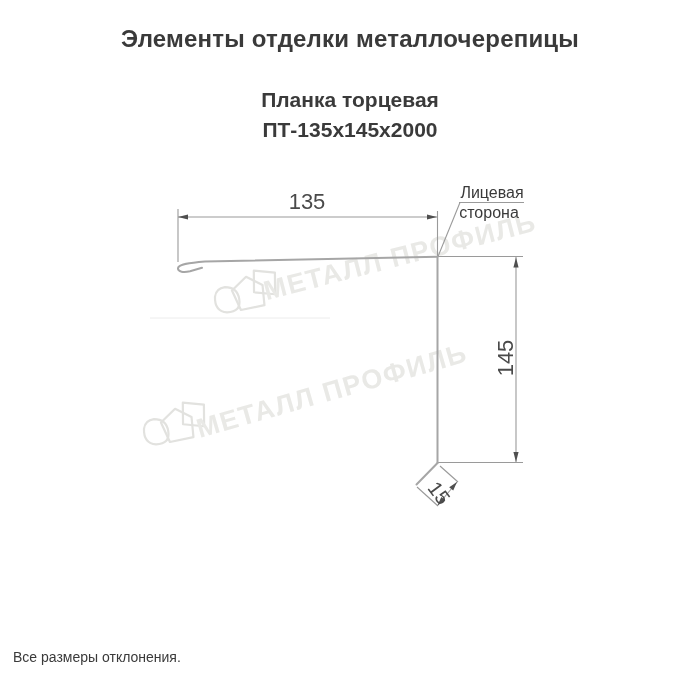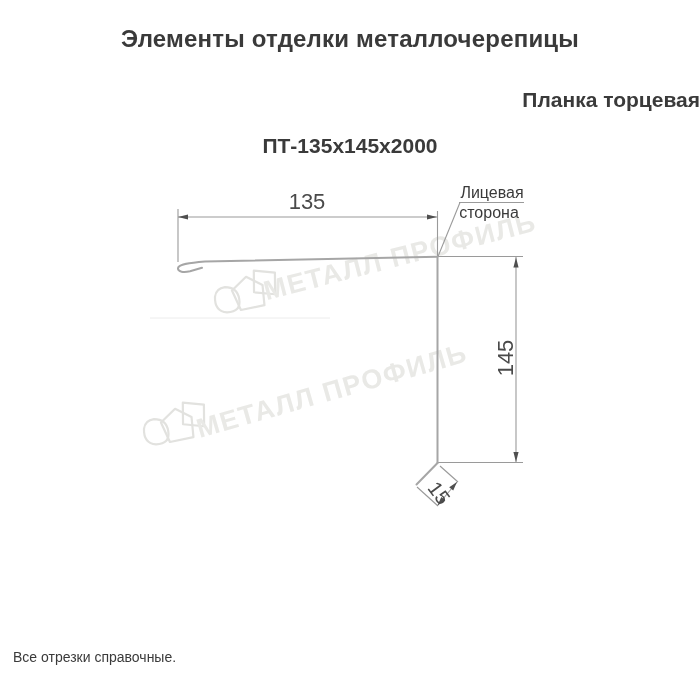--- a/index.html
+++ b/index.html
@@ -24,30 +24,29 @@
   }
   .page-title {
     position: absolute; top: 25px; left: 0; right: 0;
     text-align: center;
     font-size: 24px; font-weight: bold;
     letter-spacing: 0.2px;
     color: var(--ink);
   }
   .product-name {
     position: absolute; top: 88px; left: 0; right: 0;
-    text-align: right;
+    text-align: center;
     font-size: 21px; font-weight: bold;
     color: var(--ink);
   }
   .product-code {
     position: absolute; top: 118px; left: 0; right: 0;
     text-align: center;
     font-size: 21px; font-weight: bold;
     color: var(--ink);
-    margin-top: 16px;
   }
   .drawing {
     position: absolute; top: 0; left: 0;
   }
   .dim-line { stroke: var(--line); stroke-width: 1.1; fill: none; }
   .profile-line { stroke: var(--profile); stroke-width: 2; fill: none;
                   stroke-linejoin: round; stroke-linecap: round; }
   .arrow { fill: var(--arrow); stroke: none; }
   .dim-text { font-family: "Liberation Sans", sans-serif; font-size: 22px;
               fill: var(--dim-text); }
@@ -125,14 +124,14 @@
   <text class="dim-text" x="513" y="358" text-anchor="middle" transform="rotate(-90 513 358)">145</text>
   <text class="dim-text-small" x="439" y="500" text-anchor="middle" transform="rotate(53 439 493)">15</text>
 
   <g>
     <text class="label-text" x="492" y="198" text-anchor="middle">Лицевая</text>
     <text class="label-text" x="489" y="218" text-anchor="middle">сторона</text>
   </g>
 </svg>
 
 <div class="footnotes">
-  <div>Все отрезки справочные.</div>
+  <div>Все размеры отклонения.</div>
 </div>
 
 </body></html>

